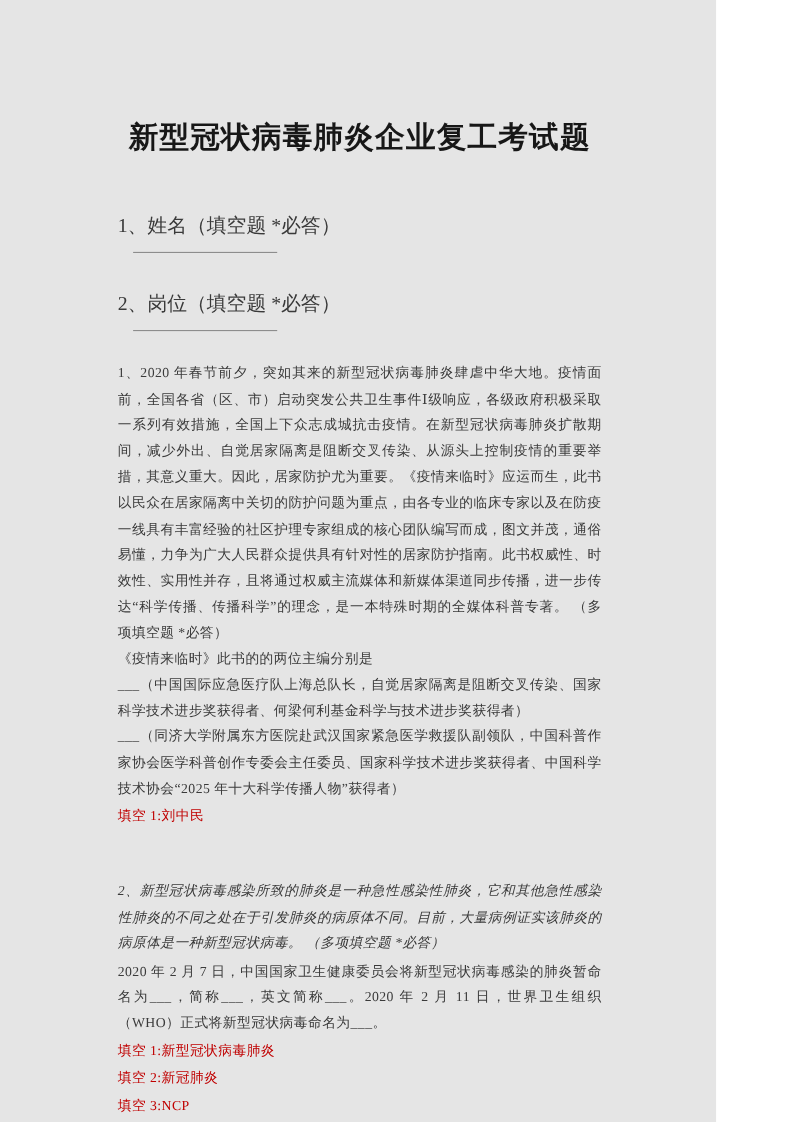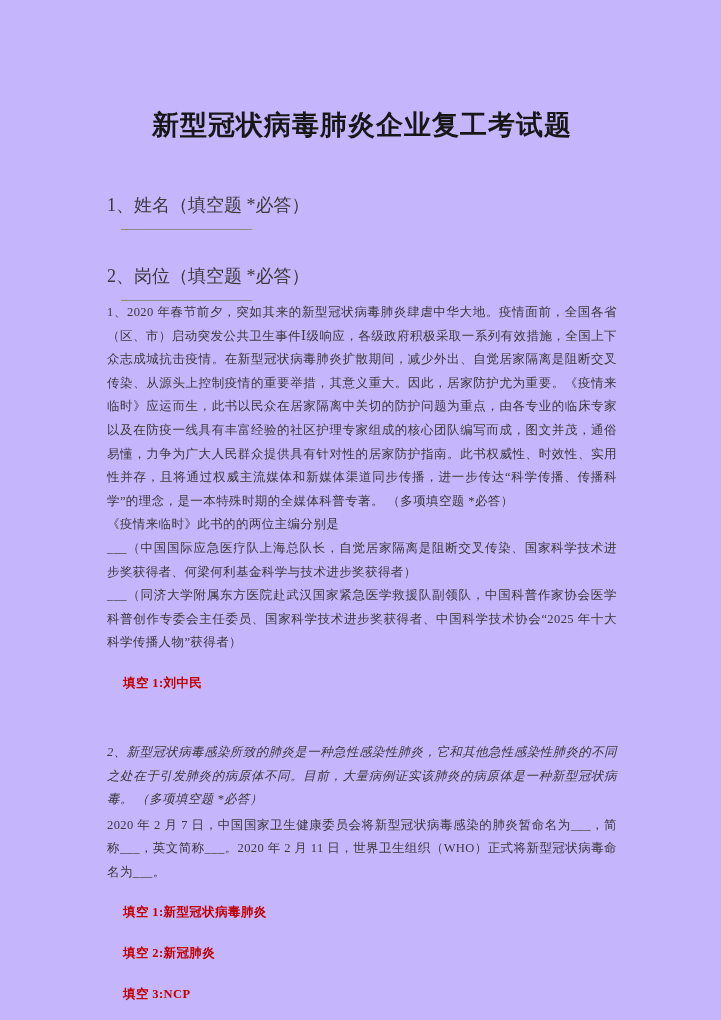--- a/index.html
+++ b/index.html
@@ -2,24 +2,24 @@
 <html><head>
 <meta charset="utf-8">
 <style>
   html, body {
     margin: 0;
     padding: 0;
     background: #ffffff;
   }
   .page {
     position: relative;
-    width: 721px;
+    width: 651px;
     height: 1020px;
     margin: 0;
-    background: #c4b5fd;
+    background: #e5e5e5;
     box-sizing: border-box;
     padding: 110px 104px 0 107px;
     font-family: "Liberation Serif", "DejaVu Serif", serif;
     color: #3a3a3a;
     overflow: hidden;
   }
   .title {
     margin: 0;
     font-size: 27px;
     line-height: 30px;
@@ -41,28 +41,28 @@
     margin: 16px 0 0 14px;
     border-bottom: 1px solid #8d8d8d;
   }
   .para {
     margin: 0;
     font-size: 12.5px;
     line-height: 23.6px;
     text-align: justify;
     letter-spacing: 0.4px;
   }
-  .q1-text { }
+  .q1-text { margin-top: 27px; }
   .q2-text { margin-top: 45px; font-style: italic; }
   .q2-subtext { margin-top: 2px; }
   .answer {
-    margin: 16px;
+    margin: 0;
     font-size: 12.5px;
     line-height: 25px;
-    font-weight: bold;
+    font-weight: normal;
     color: #c00000;
     letter-spacing: 0.4px;
   }
 </style>
 </head>
 <body>
 
 <div class="page">
 
   <h1 class="title">新型冠状病毒肺炎企业复工考试题</h1>

